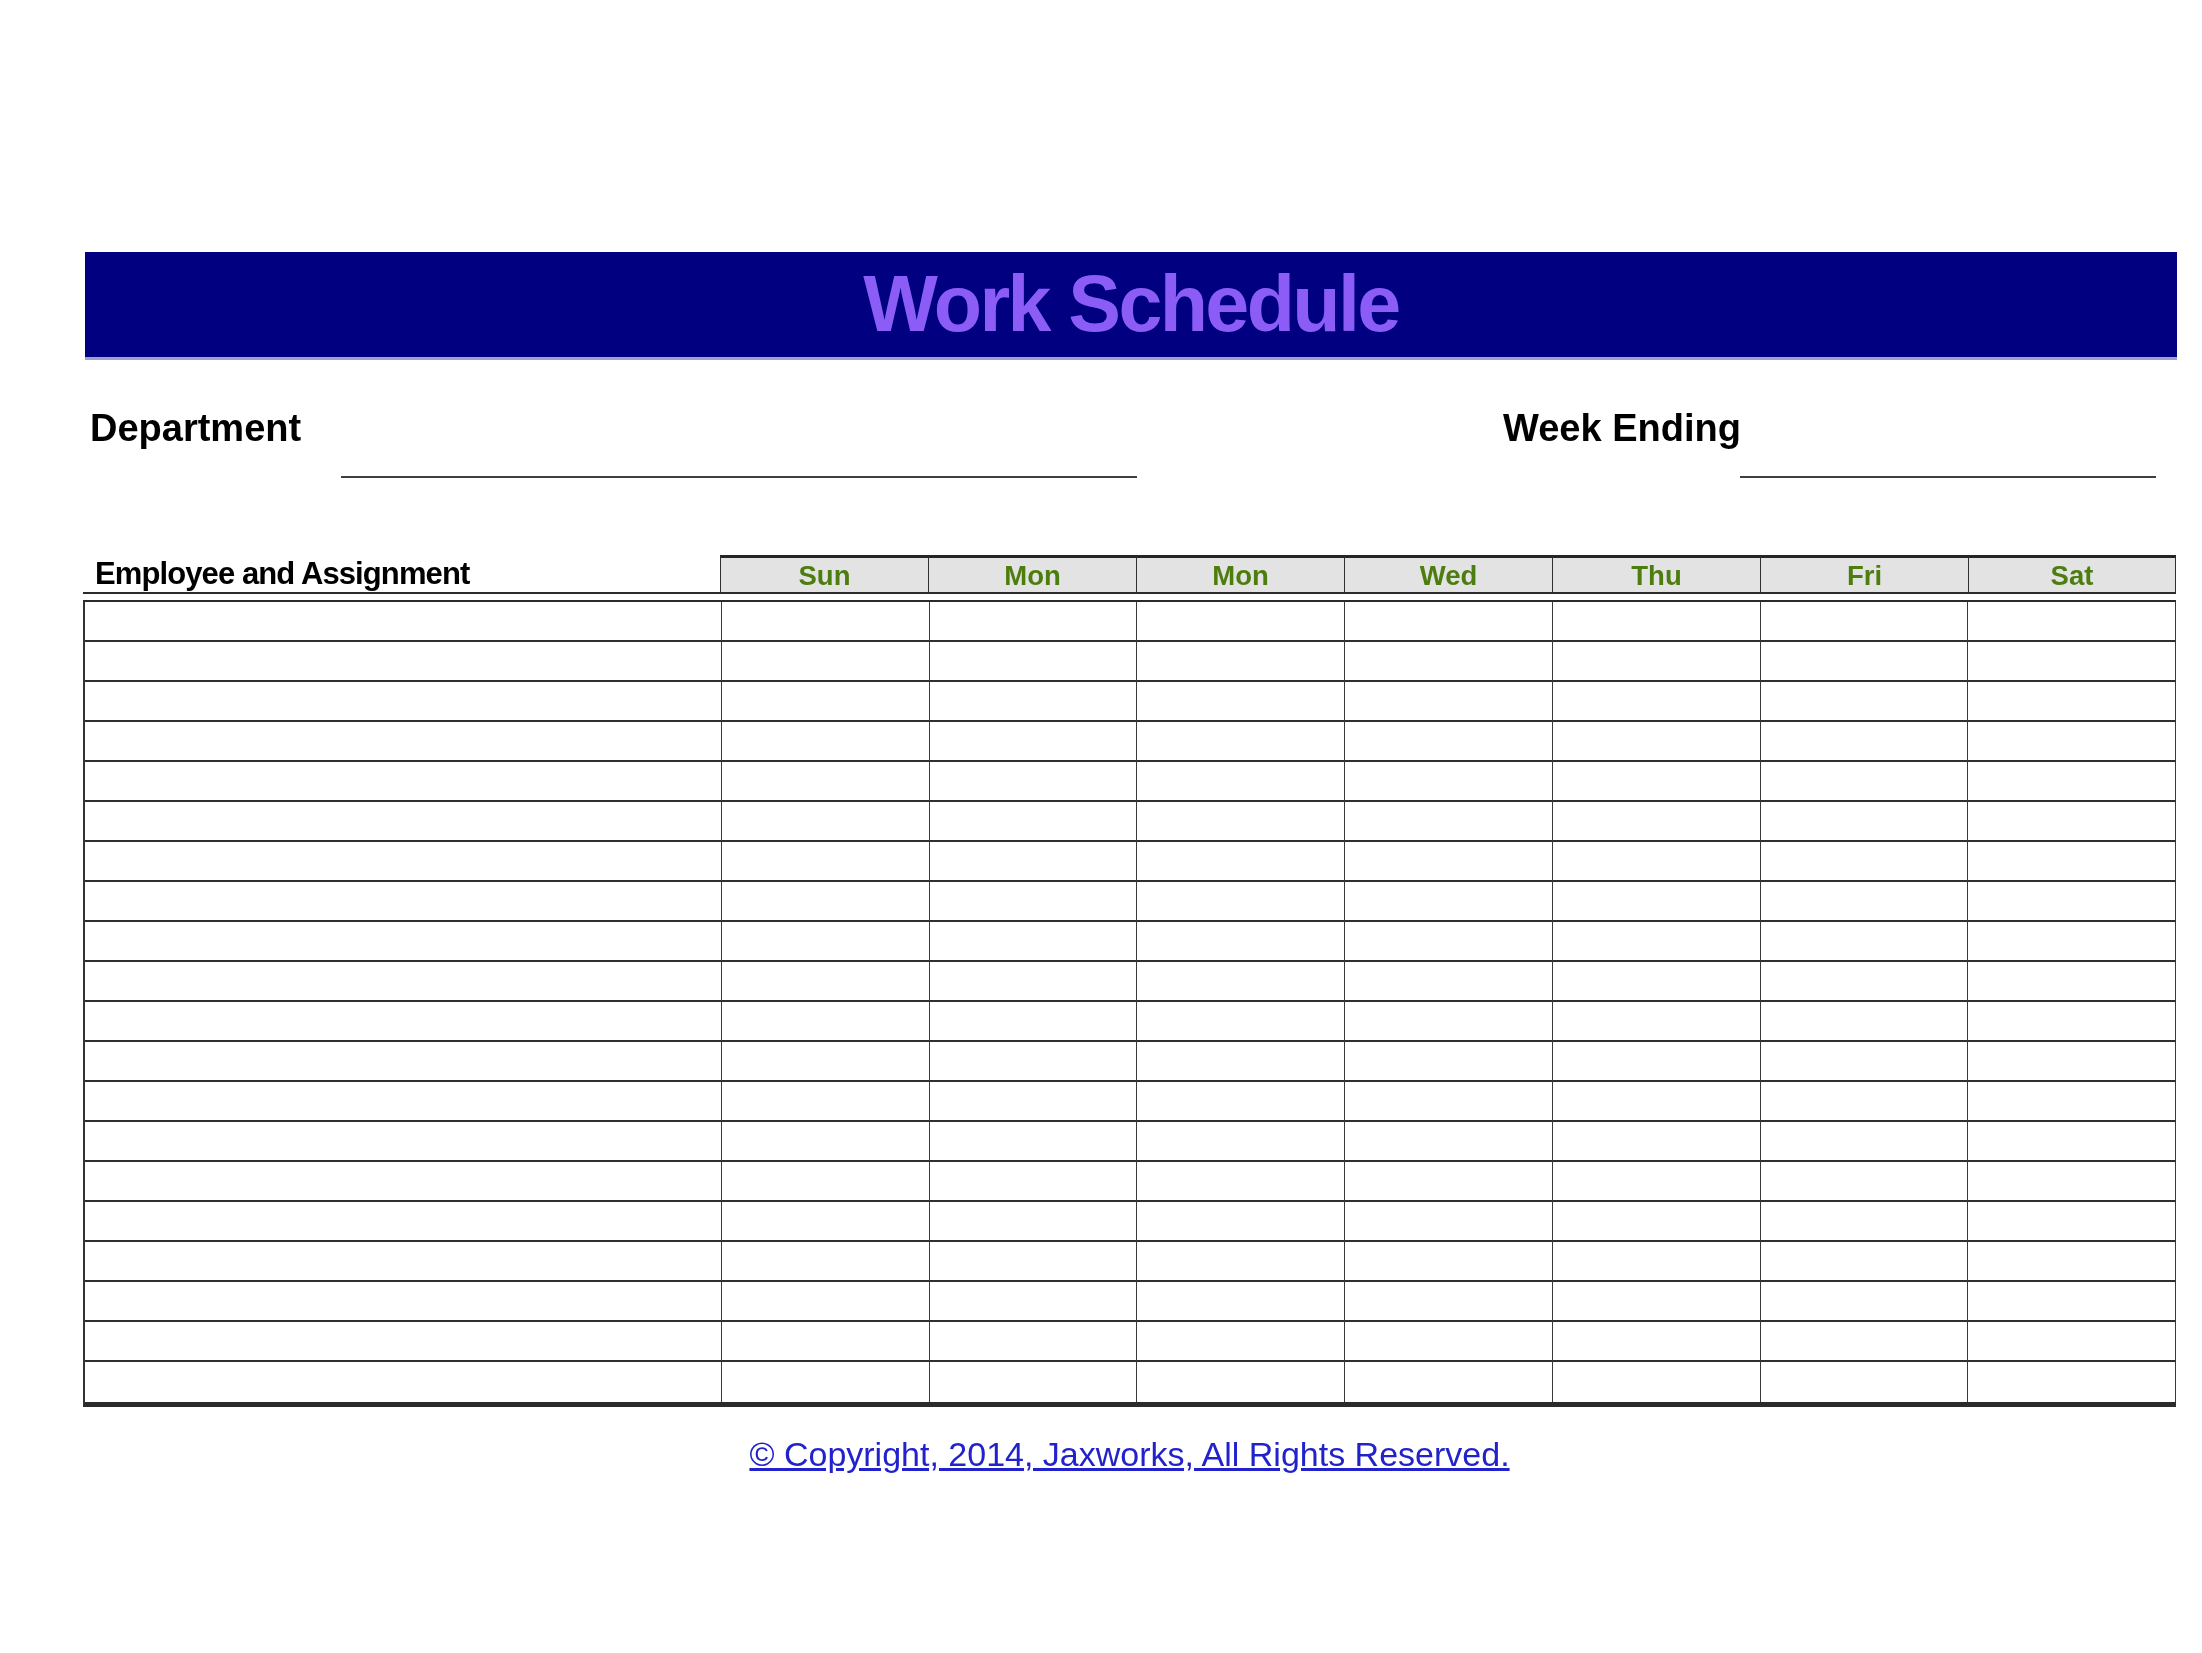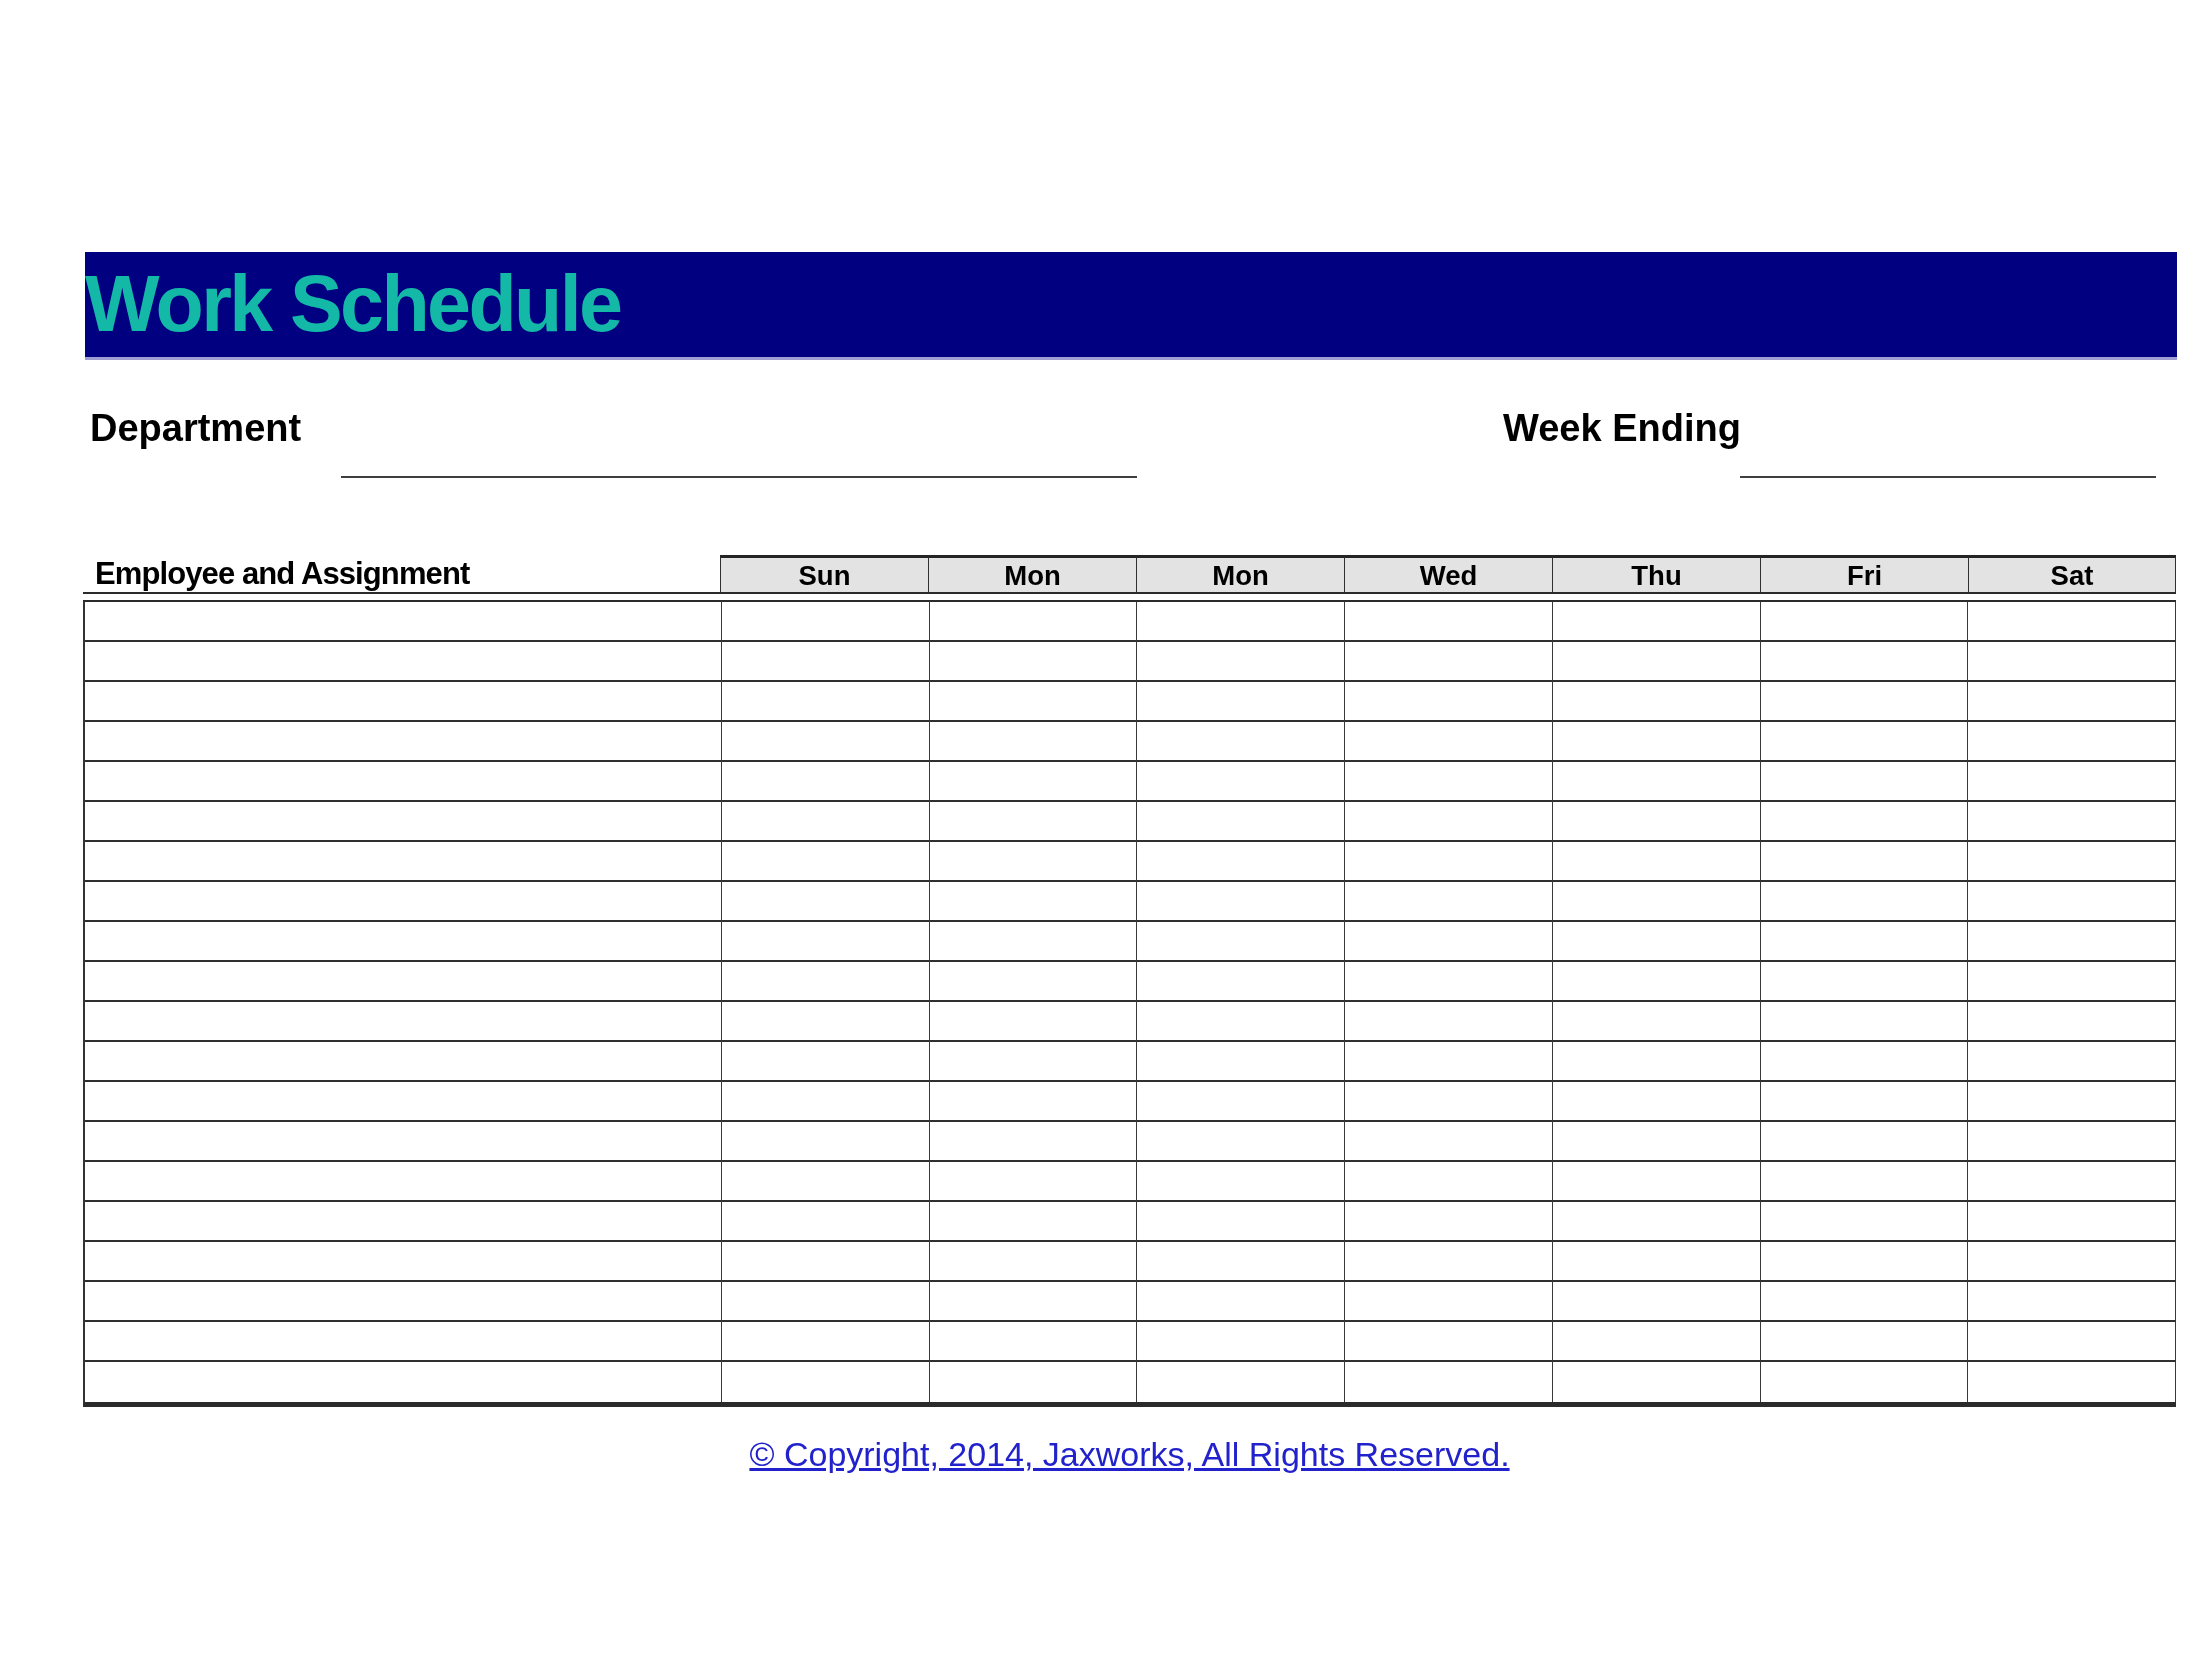--- a/index.html
+++ b/index.html
@@ -20,24 +20,25 @@
   .title-bar {
     position: absolute;
     left: 85px;
     top: 252px;
     width: 2092px;
     height: 108px;
     background: var(--bar-color, #000080);
     border-bottom: 3.4px solid #9e9ed2;
   }
   .title-bar h1 {
-    color: #14b8a6;
+    color: #8b5cf6;
     font-size: 79px;
     font-weight: bold;
     letter-spacing: -2.6px;
+    text-align: center;
     line-height: 104px;
     white-space: nowrap;
   }
 
   
   .field-label {
     position: absolute;
     top: 410px;
     font-size: 38px;
     font-weight: bold;
@@ -89,21 +90,21 @@
     white-space: nowrap;
   }
   .day-header {
     background: var(--header-fill, #e3e3e3);
     border-top: 3.4px solid #242424;
     border-left: 1.7px solid #303030;
     font-size: 27.5px;
     font-weight: bold;
     text-align: center;
     line-height: 35px;
-    color: #000000;
+    color: #4d7c0f;
   }
   .day-header:last-child { border-right: 1.7px solid #303030; }
 
   .double-rule {
     position: absolute;
     left: 83px;
     top: 592px;
     width: 2093px;
     height: 10.3px;
     border-top: 2.6px solid #2b2b2b;

